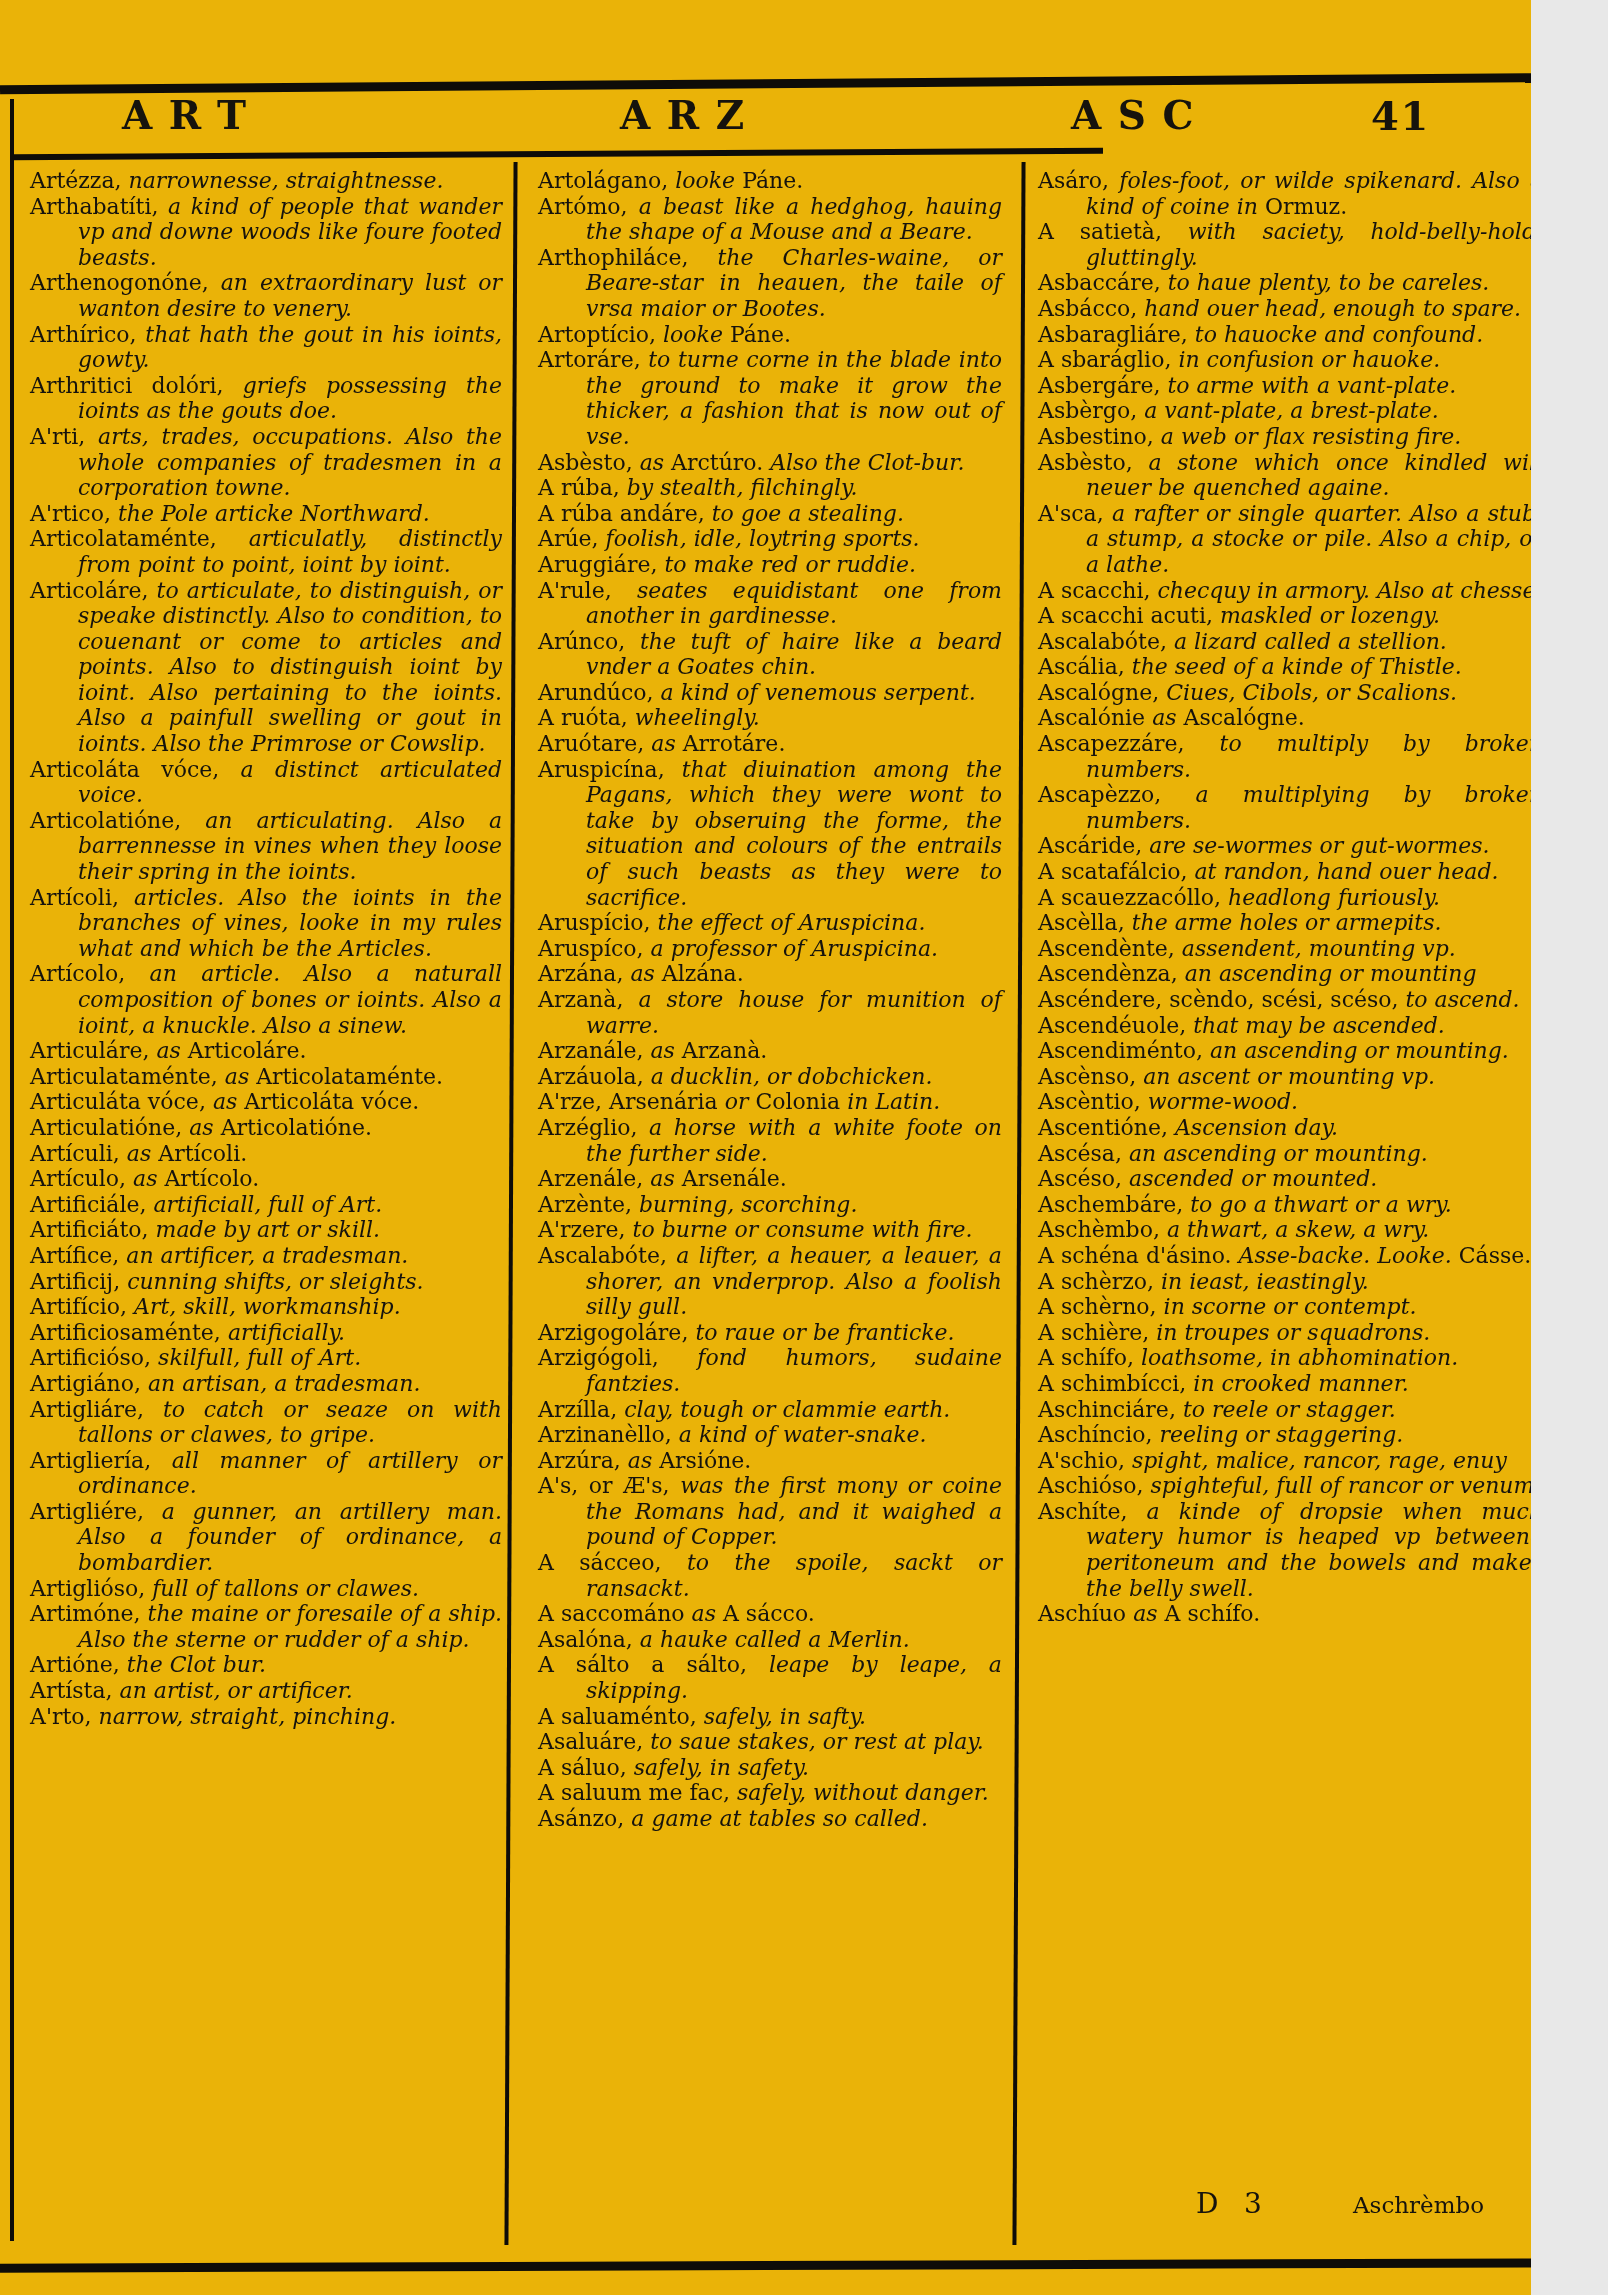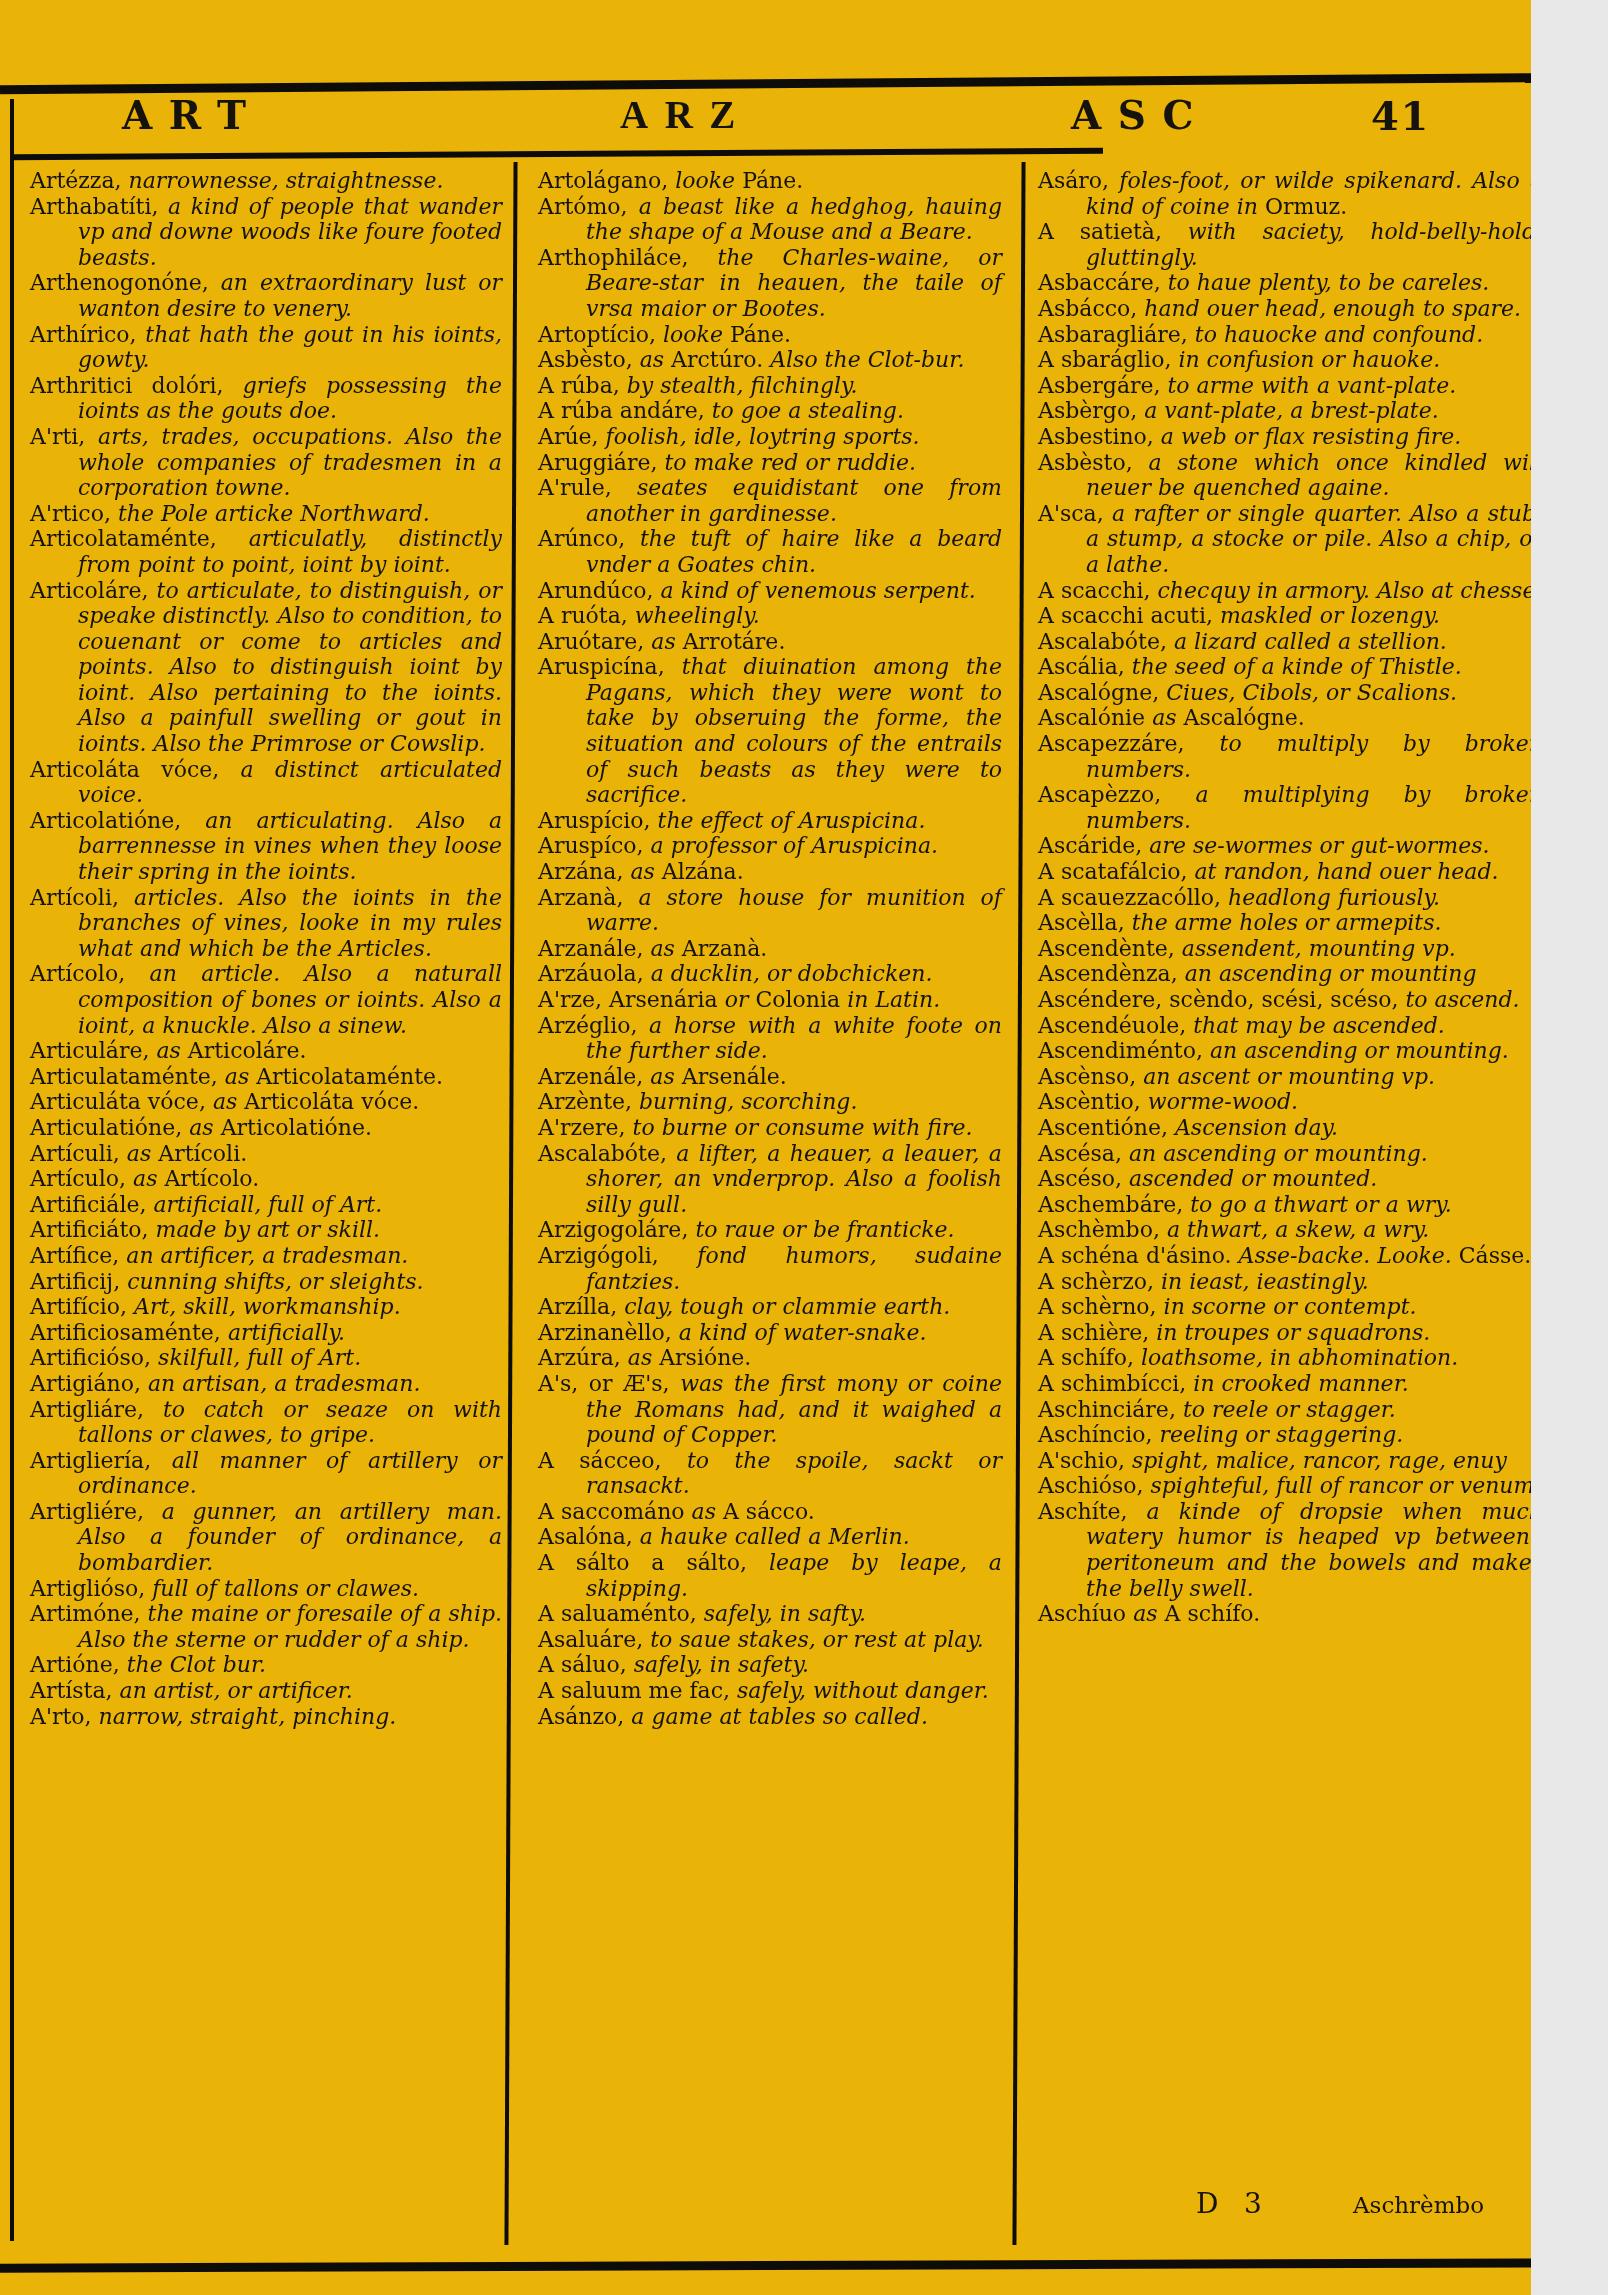--- a/index.html
+++ b/index.html
@@ -15,21 +15,21 @@
   #rule-bottom { left:0;    top:2261px; width:1568px; height:9px; transform:rotate(-0.2deg); }
   #rule-left   { left:10px;  top:99px; width:4.1px; height:2142px; }
   #rule-right  { left:1564px; top:50px; width:5.8px; height:2228px; }
   #rule-gut1   { left:509px;  top:162px; width:4.1px; height:2083px; transform:rotate(0.25deg); }
   #rule-gut2   { left:1017px; top:162px; width:4.1px; height:2083px; transform:rotate(0.25deg); }
 
   #running-head { position:absolute; left:0; top:92px; width:1609px; height:58px;
     font-size:39px; font-weight:bold; letter-spacing:16.5px; }
   #running-head span { position:absolute; top:0; }
   #head-art { left:122px; }
-  #head-arz { left:620px;font-family:Liberation Serif, serif; }
+  #head-arz { left:620px; }
   #head-asc { left:1071px; }
   #page-number { left:1371px; letter-spacing:1.7px; font-size:40px; }
 
   .col { position:absolute; top:168px; height:2013px; font-size:22px; line-height:25.6px; }
   #col-0 { left:30px;   width:472px; }
   #col-1 { left:538px;  width:464px; }
   #col-2 { left:1038px; width:505px; }
 
   .entry { margin:0; padding-left:48px; text-indent:-48px;
     text-align:justify; }
@@ -94,20 +94,21 @@
       <p class="entry"><span class="ro">Artimóne, </span><span class="it">the maine or foresaile of a ship. Also the sterne or rudder of a ship.</span></p>
       <p class="entry"><span class="ro">Artióne, </span><span class="it">the Clot bur.</span></p>
       <p class="entry"><span class="ro">Artísta, </span><span class="it">an artist, or artificer.</span></p>
       <p class="entry"><span class="ro">A'rto, </span><span class="it">narrow, straight, pinching.</span></p>
     </div>
   <div class="col" id="col-1">
       <p class="entry"><span class="ro">Artolágano, </span><span class="it">looke </span><span class="ro">Páne.</span></p>
       <p class="entry"><span class="ro">Artómo, </span><span class="it">a beast like a hedghog, hauing the shape of a Mouse and a Beare.</span></p>
       <p class="entry"><span class="ro">Arthophiláce, </span><span class="it">the Charles-waine, or Beare-star in heauen, the taile of vrsa maior or Bootes.</span></p>
       <p class="entry"><span class="ro">Artoptício, </span><span class="it">looke </span><span class="ro">Páne.</span></p>
+      <p class="entry"><span class="ro">Artoráre, </span><span class="it">to turne corne in the blade into the ground to make it grow the thicker, a fashion that is now out of vse.</span></p>
       <p class="entry"><span class="ro">Asbèsto, </span><span class="it">as </span><span class="ro">Arctúro. </span><span class="it">Also the Clot-bur.</span></p>
       <p class="entry"><span class="ro">A rúba, </span><span class="it">by stealth, filchingly.</span></p>
       <p class="entry"><span class="ro">A rúba andáre, </span><span class="it">to goe a stealing.</span></p>
       <p class="entry"><span class="ro">Arúe, </span><span class="it">foolish, idle, loytring sports.</span></p>
       <p class="entry"><span class="ro">Aruggiáre, </span><span class="it">to make red or ruddie.</span></p>
       <p class="entry"><span class="ro">A'rule, </span><span class="it">seates equidistant one from another in gardinesse.</span></p>
       <p class="entry"><span class="ro">Arúnco, </span><span class="it">the tuft of haire like a beard vnder a Goates chin.</span></p>
       <p class="entry"><span class="ro">Arundúco, </span><span class="it">a kind of venemous serpent.</span></p>
       <p class="entry"><span class="ro">A ruóta, </span><span class="it">wheelingly.</span></p>
       <p class="entry"><span class="ro">Aruótare, </span><span class="it">as </span><span class="ro">Arrotáre.</span></p>

